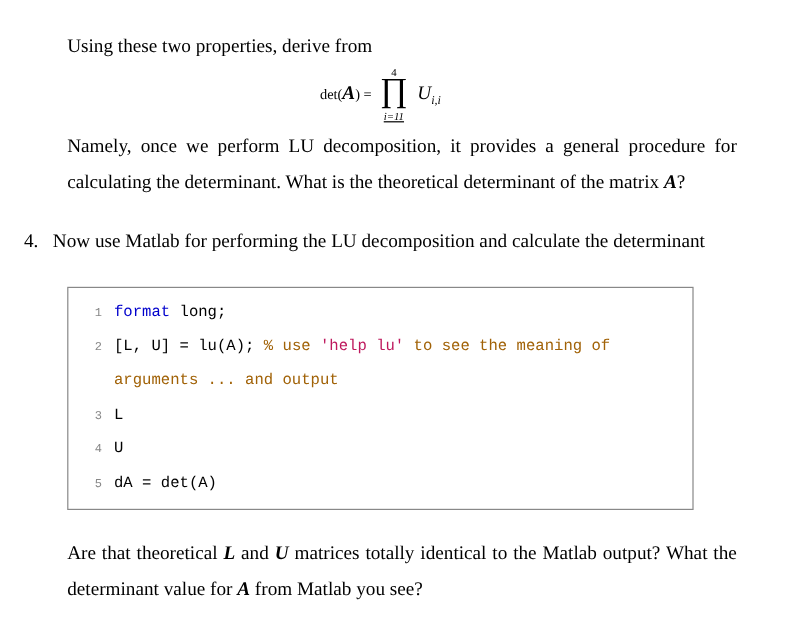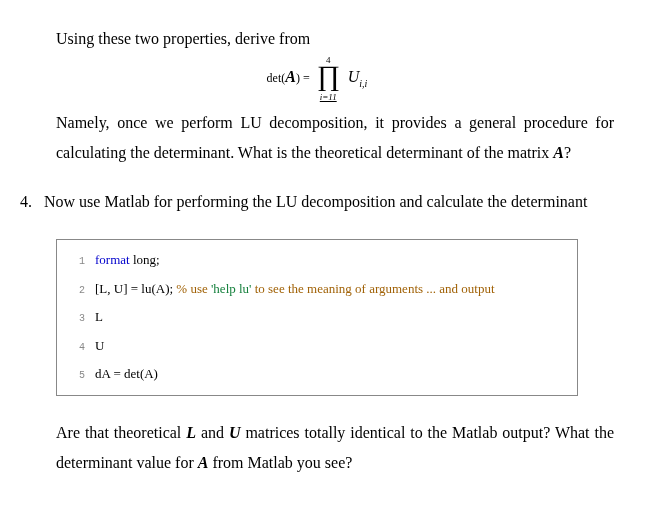--- a/index.html
+++ b/index.html
@@ -90,24 +90,23 @@
     color: #888;
     font-size: 10px;
     padding-right: 10px;
     padding-top: 5px;
     flex-shrink: 0;
   }
   .code-row .code-text {
     flex: 1;
     white-space: pre-wrap;
     padding-right: 8px;
-    font-family: Liberation Serif, serif;
   }
   .kw { color: #0000cc; }
-  .str { color: #15803d; }
+  .str { color: #be185d; }
   .com { color: #a16207; }
   .bold-ital { font-weight: bold; font-style: italic; }
 </style>
 </head>
 <body>
 
 <p class="para">Using these two properties, derive from</p>
 
 <div class="formula-block">
   <span class="det-label">det(</span><span class="matrix-var">A</span><span class="det-label">) = </span>

